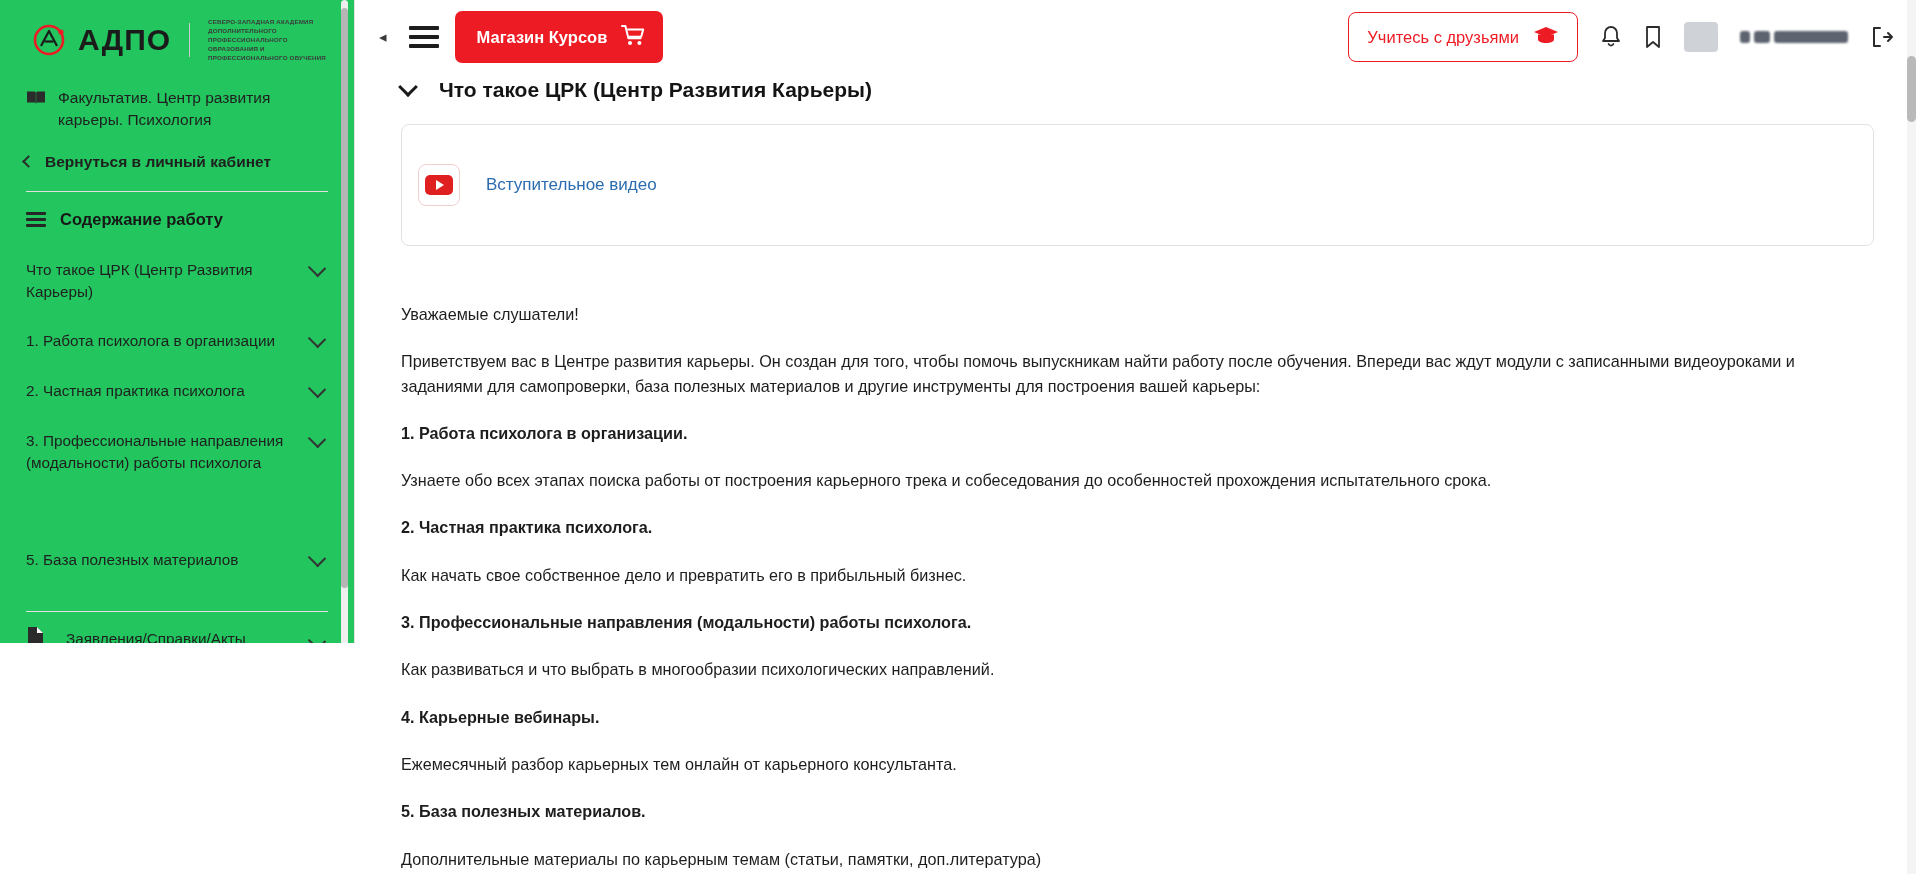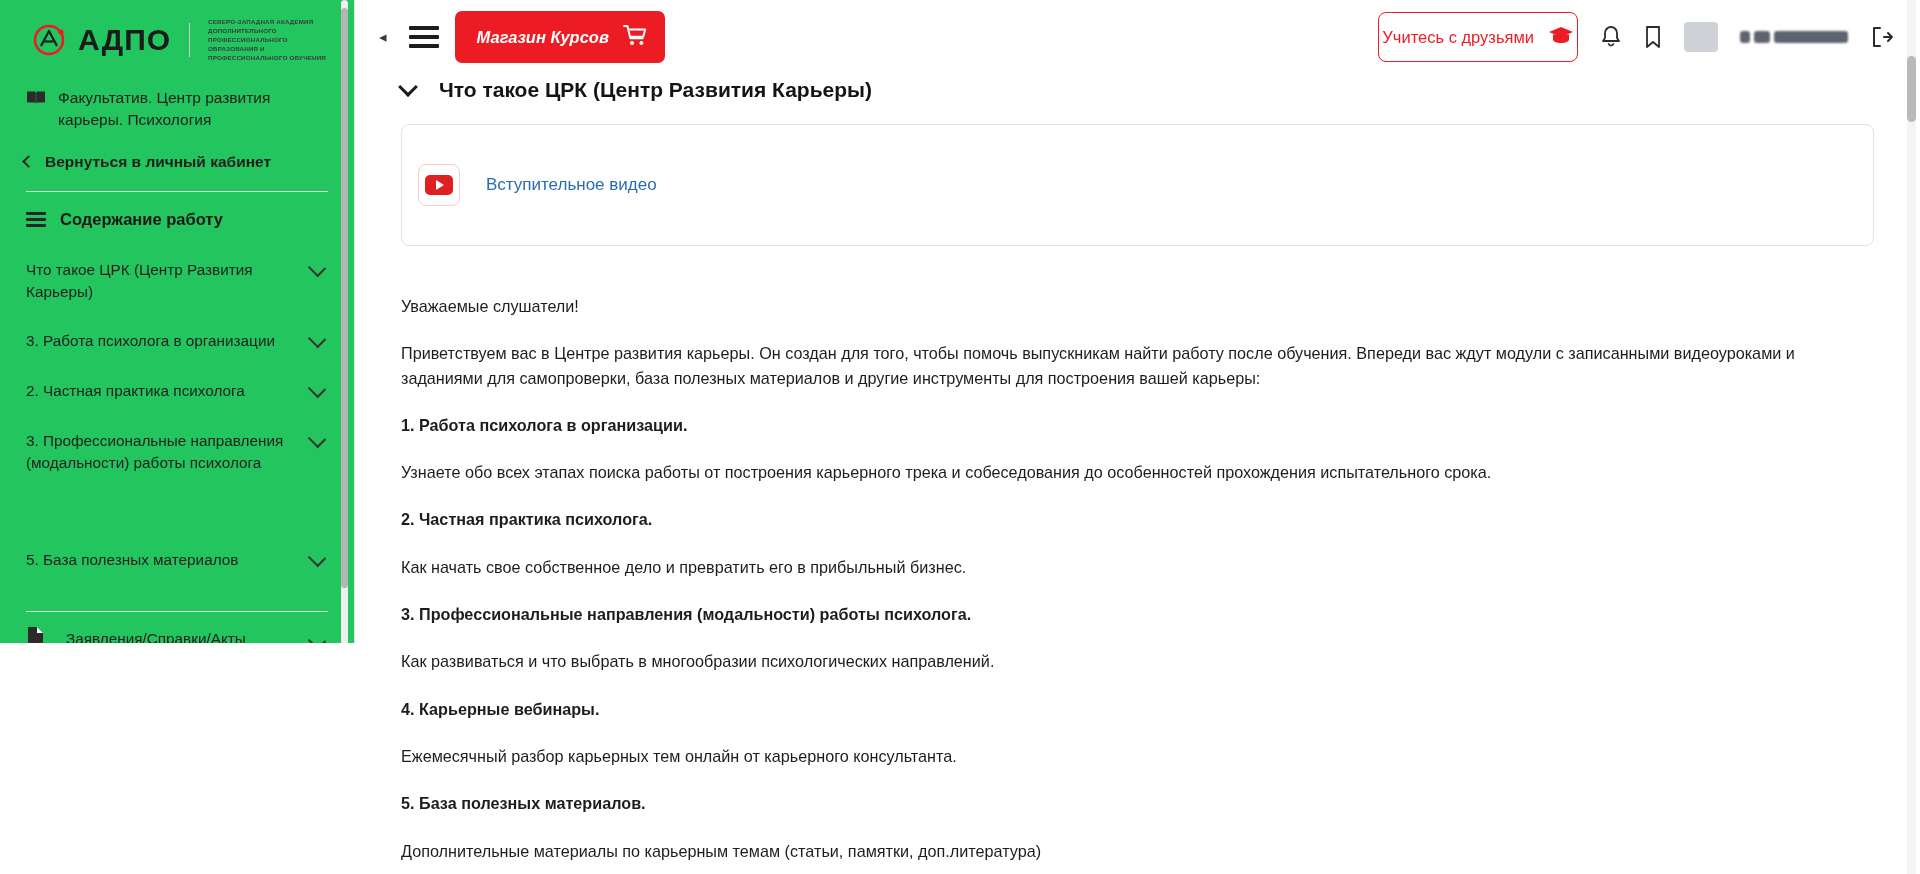--- a/index.html
+++ b/index.html
@@ -201,37 +201,36 @@
     gap: 14px;
     background: #ed1c24;
     color: #fff;
     border: none;
     border-radius: 7px;
     padding: 13px 18px 13px 22px;
     font-size: 16.5px;
     font-weight: 700;
     cursor: pointer;
     font-family: "Liberation Sans", sans-serif;
-    font-style: italic;
   }
   .topbar-right {
     margin-left: auto;
     display: flex;
     align-items: center;
     gap: 22px;
   }
   .friends-btn {
     display: flex;
     align-items: center;
     gap: 14px;
     border: 1px solid #ed1c24;
     color: #ed1c24;
     background: #fff;
     border-radius: 8px;
-    padding: 12px 3px;
+    padding: 12px 18px;
     font-size: 16.5px;
     cursor: pointer;
     font-family: "Liberation Sans", sans-serif;
   }
   .icon-btn { cursor: pointer; color: #2b2b2b; display: flex; align-items: center; }
   .blur-block {
     width: 34px; height: 30px;
     background: #cfd3d8;
     border-radius: 4px;
   }
@@ -305,21 +304,21 @@
     border-bottom: 5px solid transparent;
     margin-left: 2px;
   }
   .video-link {
     color: #2b6cb0;
     font-size: 17px;
     cursor: pointer;
   }
   .body-text { padding-top: 40px; }
   .body-text p {
-    margin: 8px 0 23px 0;
+    margin: 16px 0 23px 0;
     font-size: 16.2px;
     line-height: 1.5;
     color: #1d1d1d;
   }
   .body-text p.b { font-weight: 700; }
 
   .main-scrolltrack {
     position: absolute;
     top: 0; right: 4px;
     width: 9px; height: 874px;
@@ -378,21 +377,21 @@
           <i></i>
         </span>
       <span>Содержание работу</span>
     </div>
 
     <div class="nav-item">
       <span class="label">Что такое ЦРК (Центр Развития Карьеры)</span>
       <span class="chev-down"></span>
     </div>
     <div class="nav-item">
-      <span class="label">3. Работа психолога в организации</span>
+      <span class="label">1. Работа психолога в организации</span>
       <span class="chev-down"></span>
     </div>
     <div class="nav-item">
       <span class="label">2. Частная практика психолога</span>
       <span class="chev-down"></span>
     </div>
     <div class="nav-item">
       <span class="label">3. Профессиональные направления (модальности) работы психолога</span>
       <span class="chev-down"></span>
     </div>

